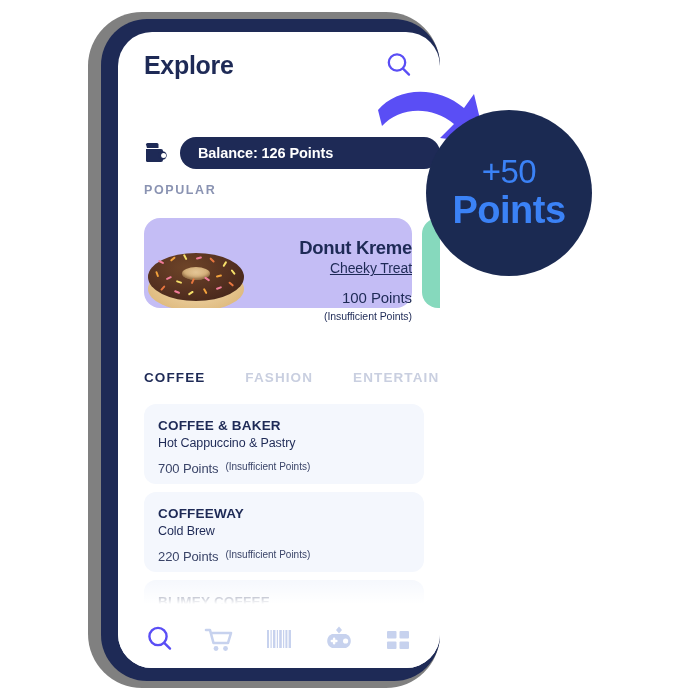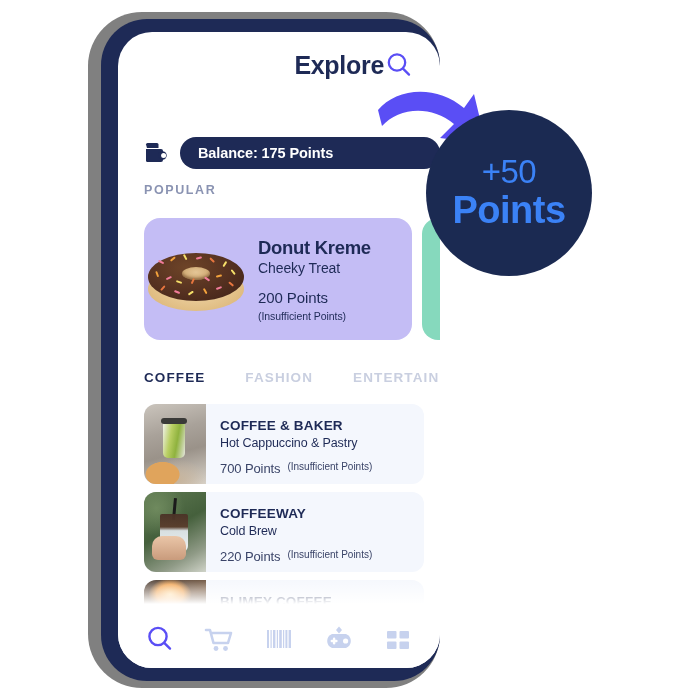--- a/index.html
+++ b/index.html
@@ -41,21 +41,20 @@
     position: absolute;
     left: 0; top: 0;
     width: 322px; height: 66px;
     display: flex; align-items: center;
     padding: 0 26px 0 26px;
   }
   .app-title {
     font-size: 25px; font-weight: bold;
     color: #1e2a56; letter-spacing: -0.3px;
     flex: 1;
-    text-align: right;
   }
   .search-icon-top { width: 30px; height: 30px; display: block; }
 
   
   .balance-row {
     position: absolute;
     left: 26px; top: 104px;
     width: 296px; height: 34px;
     display: flex; align-items: center; gap: 10px;
   }
@@ -81,22 +80,23 @@
   }
 
   
   .promo-strip {
     position: absolute;
     left: 0; top: 186px;
     width: 322px; height: 122px;
   }
   .promo-card {
     position: absolute; top: 0;
-    height: 122px;
+    height: 90px;
     border-radius: 16px;
+    text-align: right;
   }
   .promo-card.primary {
     left: 26px; width: 268px;
     background: #c4bdf5;
     display: flex; align-items: stretch;
   }
   .promo-card.peek {
     left: 304px; width: 60px;
     background: #86d9bd;
   }
@@ -137,21 +137,21 @@
 
   .promo-body {
     flex: 1; padding: 20px 0 0 10px;
     display: flex; flex-direction: column;
   }
   .promo-title {
     font-size: 18.5px; font-weight: bold; color: #1e2a56;
     letter-spacing: -0.3px; line-height: 1.05;
   }
   .promo-sub {
-    font-size: 14px; color: #1e2a56; margin-top: 3px; letter-spacing: -0.1px;
+    font-size: 14px; color: #1e2a56; margin-top: 3px; letter-spacing: -0.1px; text-decoration: underline;
   }
   .promo-points {
     font-size: 15px; color: #1e2a56; margin-top: 13px; letter-spacing: -0.1px;
   }
   .promo-note {
     font-size: 10.5px; color: #1e2a56; margin-top: 4px; letter-spacing: -0.05px;
   }
 
   
   .tabs {
@@ -173,20 +173,21 @@
     left: 26px; top: 372px;
     width: 280px;
   }
   .reward-item {
     width: 280px; height: 80px;
     background: #f4f7fd;
     border-radius: 12px;
     margin-bottom: 8px;
     display: flex; align-items: stretch;
     overflow: hidden;
+    flex-direction: column;
   }
   .reward-thumb {
     width: 62px; flex: none;
     position: relative; overflow: hidden;
   }
   .reward-body {
     flex: 1; padding: 14px 0 0 14px;
   }
   .reward-title {
     font-size: 13.5px; font-weight: bold; color: #1e2a56;
@@ -324,21 +325,21 @@
     </div>
 
     <div class="balance-row">
       <svg class="wallet-icon" viewBox="0 0 26 24">
         <path d="M2 3.5 A1.5 1.5 0 0 1 3.5 2 L13 2 A1.5 1.5 0 0 1 14.5 3.5 L14.5 7 L3 7 Z" fill="#1e2a56"></path>
         <path d="M2 8 L17 8 A2 2 0 0 1 19 10 L19 19 A2 2 0 0 1 17 21 L3.5 21 A1.5 1.5 0 0 1 2 19.5 Z" fill="#1e2a56"></path>
         <circle cx="18.5" cy="14.5" r="4.2" fill="#1e2a56"></circle>
         <circle cx="19.6" cy="14.5" r="2.5" fill="#ffffff"></circle>
       </svg>
       <div class="balance-pill">
-        <span class="balance-text">Balance: 175 Points</span>
+        <span class="balance-text">Balance: 126 Points</span>
       </div>
     </div>
 
     <div class="section-label">POPULAR</div>
 
     <div class="promo-strip">
 
       <div class="promo-card primary">
         <div class="promo-thumb">
           <div class="donut">
@@ -362,21 +363,21 @@
             <div class="sprinkle" style="left:28px;top:40px;background:#f27c9b;transform:rotate(22deg)"></div>
             <div class="sprinkle" style="left:42px;top:41px;background:#f6e06a;transform:rotate(-33deg)"></div>
             <div class="sprinkle" style="left:56px;top:39px;background:#f2a23c;transform:rotate(60deg)"></div>
             <div class="sprinkle" style="left:70px;top:36px;background:#f27c9b;transform:rotate(-20deg)"></div>
             <div class="sprinkle" style="left:82px;top:32px;background:#e8763f;transform:rotate(41deg)"></div>
           </div>
         </div>
         <div class="promo-body">
           <div class="promo-title">Donut Kreme</div>
           <div class="promo-sub">Cheeky Treat</div>
-          <div class="promo-points">200 Points</div>
+          <div class="promo-points">100 Points</div>
           <div class="promo-note">(Insufficient Points)</div>
         </div>
       </div>
 
       <div class="promo-card peek"></div>
     </div>
 
     <div class="tabs">
       <div class="tab active">COFFEE</div>
       <div class="tab">FASHION</div>

